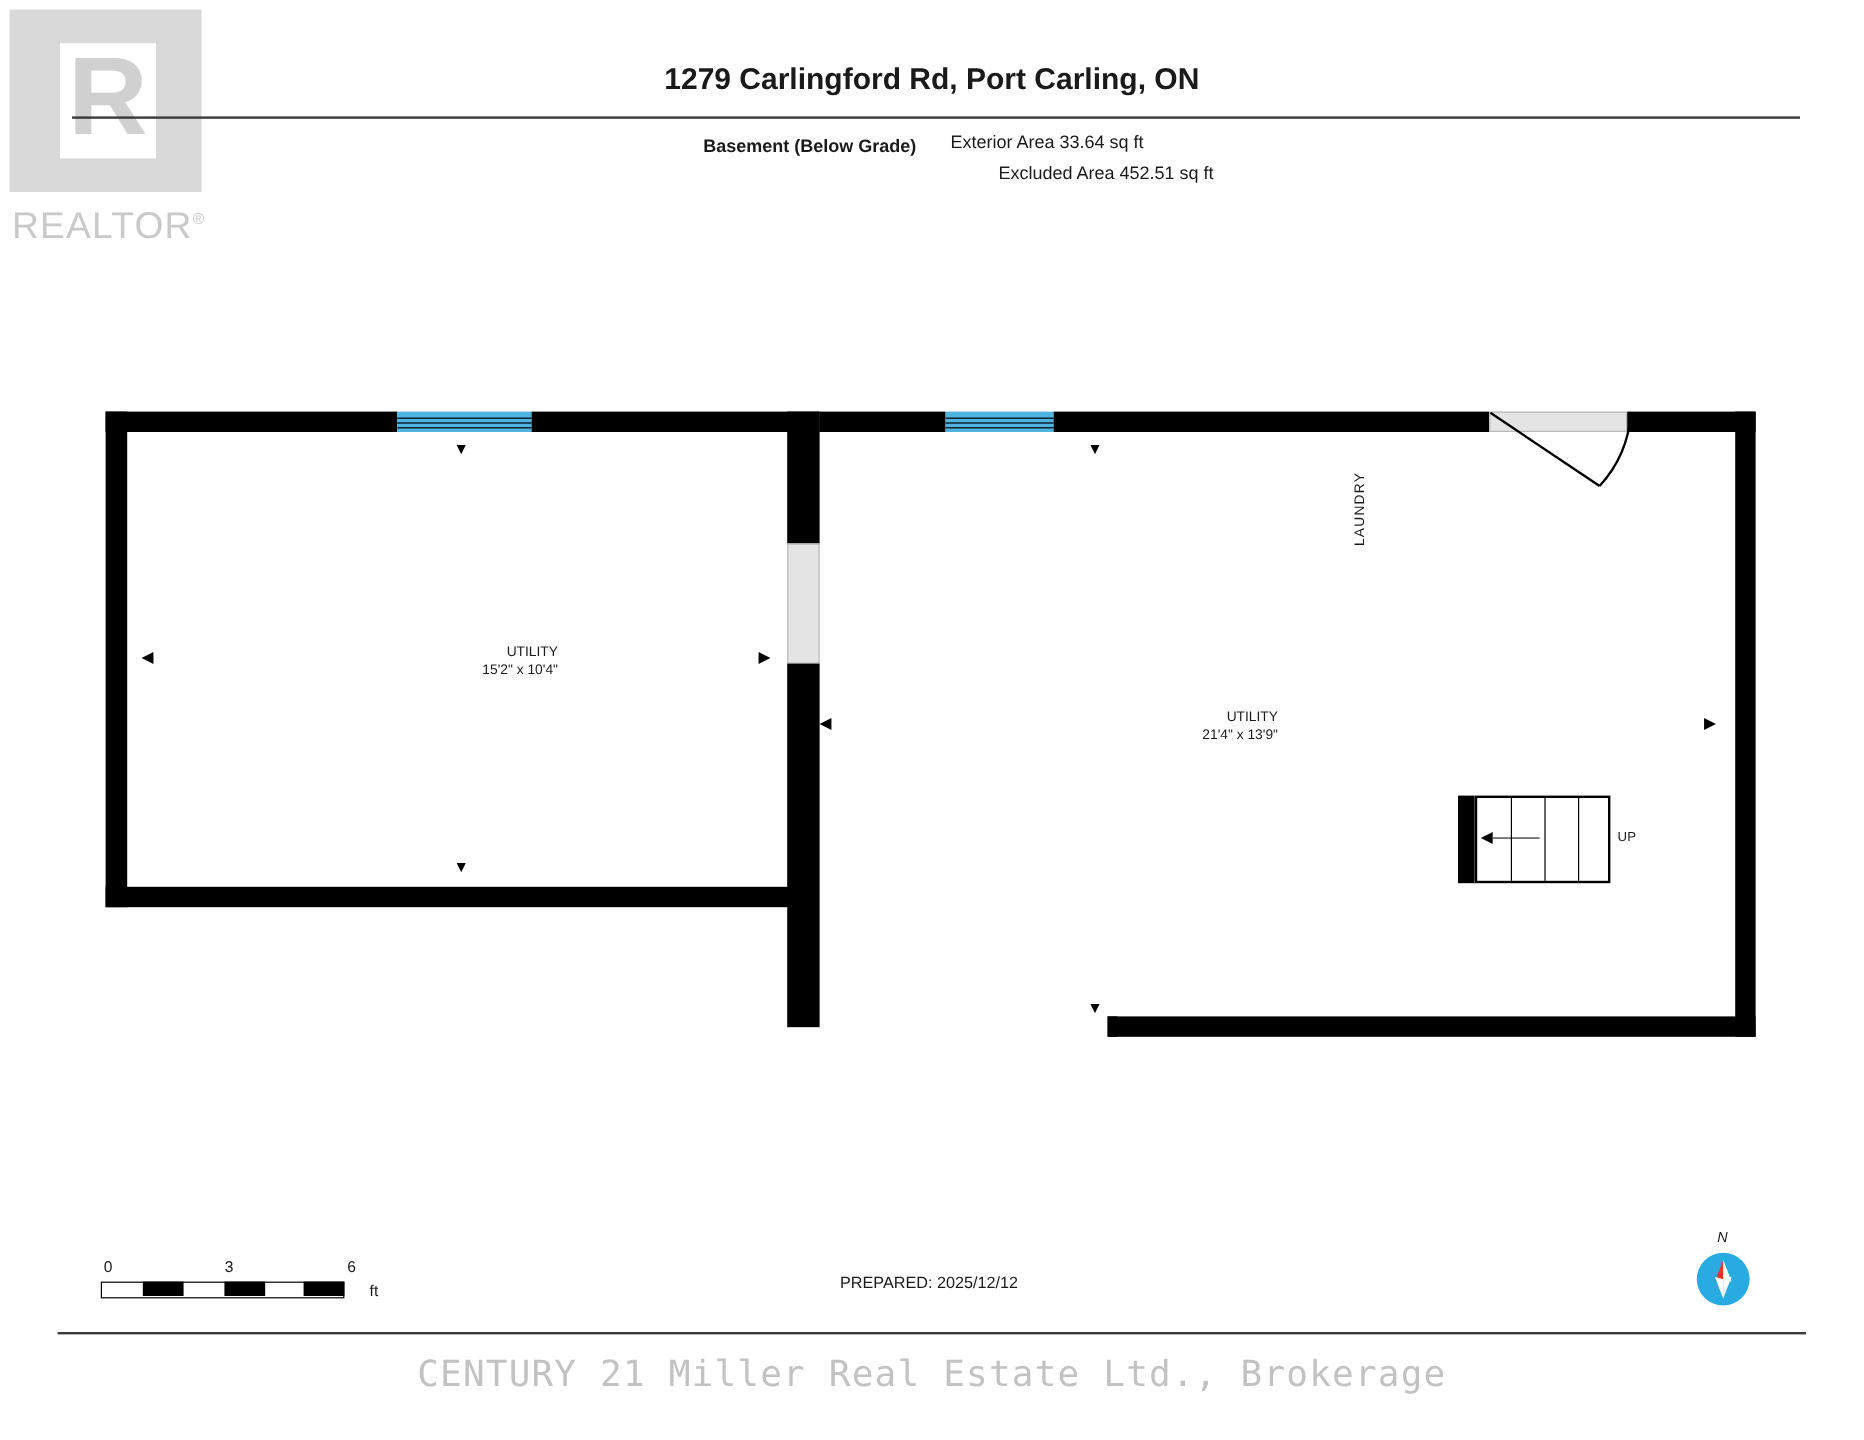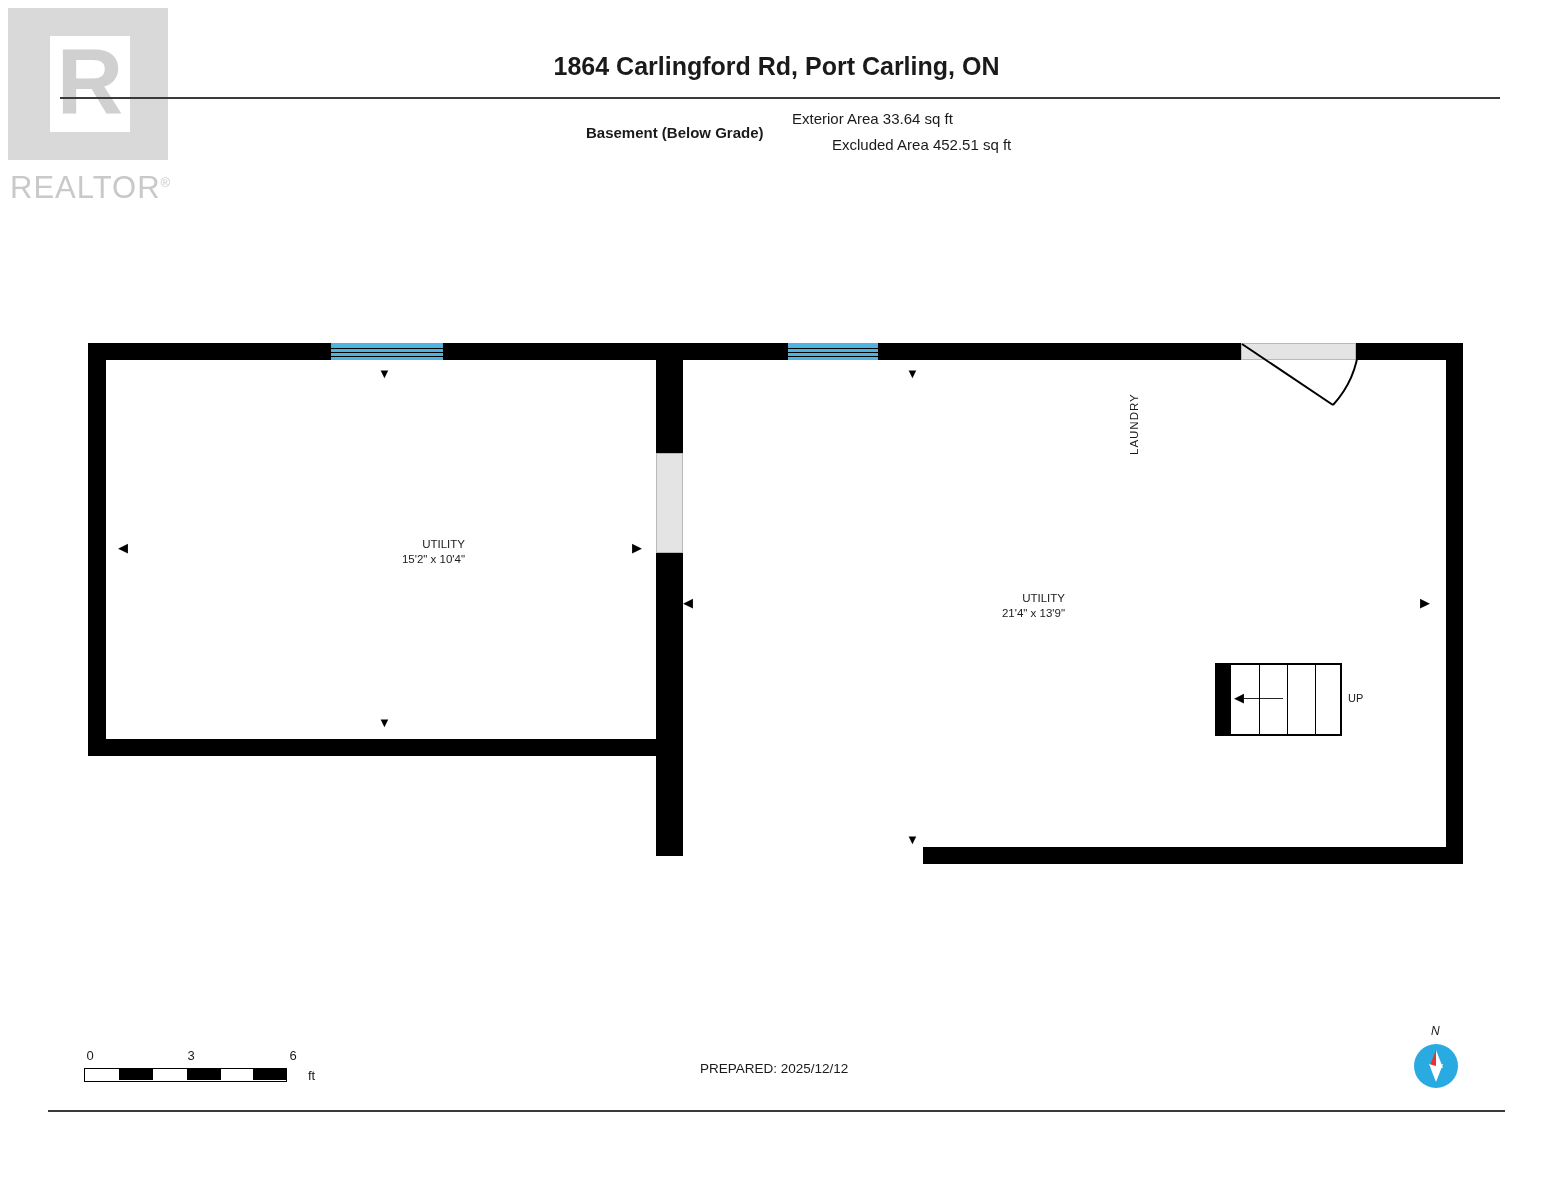--- a/index.html
+++ b/index.html
@@ -30,21 +30,21 @@
   .realtor-logo .word sup{font-size:13px;vertical-align:super;}
 
   .title{
     position:absolute;left:0;top:52px;width:1553px;text-align:center;
     font-size:25px;font-weight:bold;color:#1a1a1a;
   }
   .title-rule{
     position:absolute;left:60px;top:97px;width:1440px;height:2px;background:#3a3a3a;
   }
   .subhead{
-    position:absolute;left:586px;top:124px;font-size:15px;font-weight:bold;color:#1a1a1a;
+    position:absolute;left:586px;top:114px;font-size:15px;font-weight:bold;color:#1a1a1a;
   }
   .area1{position:absolute;left:792px;top:110px;font-size:15px;color:#1a1a1a;}
   .area2{position:absolute;left:792px;top:136px;font-size:15px;color:#1a1a1a;margin-left:40px;}
 
   
   .plan{position:absolute;left:0;top:0;width:1553px;height:1200px;}
   .wall{position:absolute;background:#000000;}
   .win{position:absolute;background:#4fb3e0;}
   .win .ln{position:absolute;left:0;width:100%;height:1px;background:#000;}
   .excl{position:absolute;background:#e4e4e4;border:1px solid #b9b9b9;box-sizing:border-box;}
@@ -94,21 +94,21 @@
 
 <div class="page">
 
   <div class="realtor-logo">
     <div class="box"></div>
     <div class="rbox"></div>
     <div class="rtext">R</div>
     <div class="word"><span>REALTOR</span><sup>®</sup></div>
   </div>
 
-  <div class="title">1864 Carlingford Rd, Port Carling, ON</div>
+  <div class="title">1279 Carlingford Rd, Port Carling, ON</div>
   <div class="title-rule"></div>
   <div class="subhead">Basement (Below Grade)</div>
   <div class="area1">Exterior Area 33.64 sq ft</div>
   <div class="area2">Excluded Area 452.51 sq ft</div>
 
   <div class="plan">
 
     <div class="wall" style="left:88px;top:343px;width:243px;height:17px;"></div>
 
     <div class="win" style="left:331px;top:343px;width:112px;height:17px;">
@@ -198,14 +198,15 @@
     <div class="circ"></div>
     <svg style="position:absolute;left:10px;top:12px;width:44px;height:44px;" viewBox="0 0 44 44">
       <polygon points="22,6 15,24 22,22" fill="#e8332a"></polygon>
       <polygon points="22,6 29,24 22,22" fill="#ffffff"></polygon>
       <polygon points="22,38 15,20 22,22" fill="#ffffff"></polygon>
       <polygon points="22,38 29,20 22,22" fill="#ffffff"></polygon>
     </svg>
   </div>
 
   <div class="foot-rule"></div>
+  <div class="watermark">CENTURY 21 Miller Real Estate Ltd., Brokerage</div>
 
 </div>
 
 </body></html>

